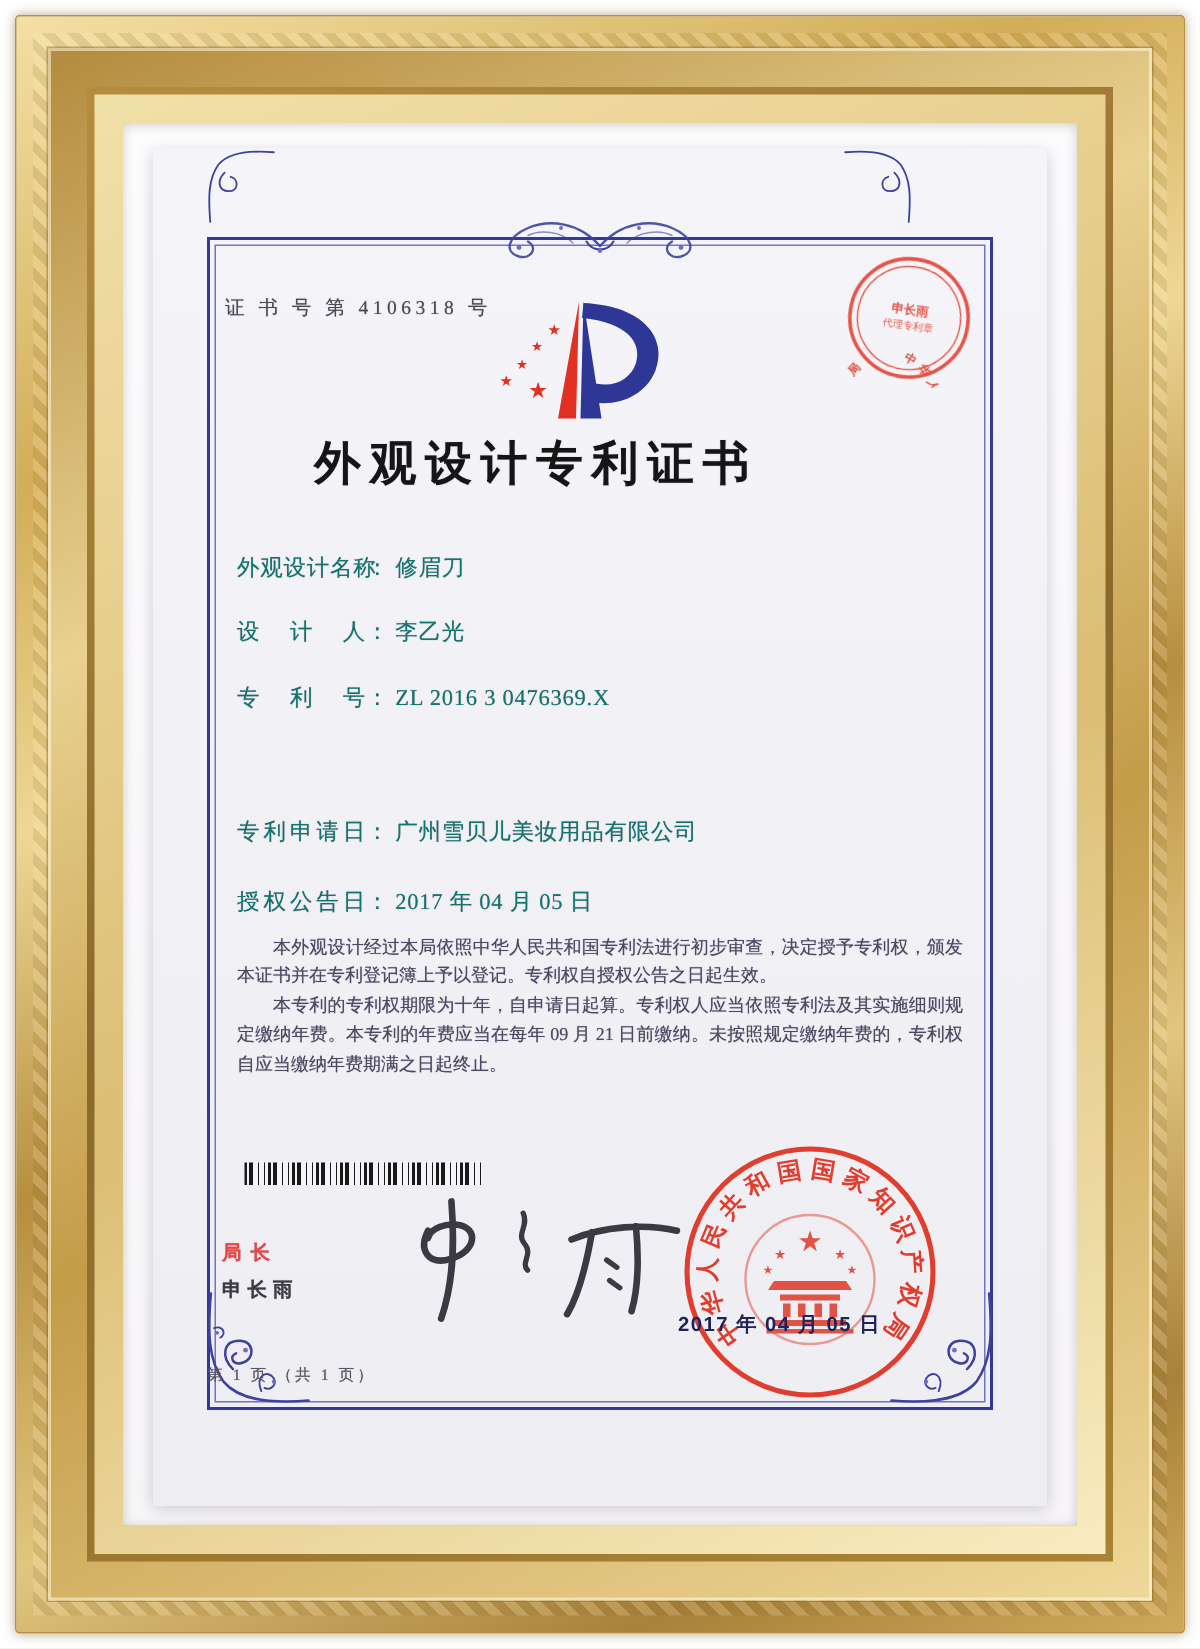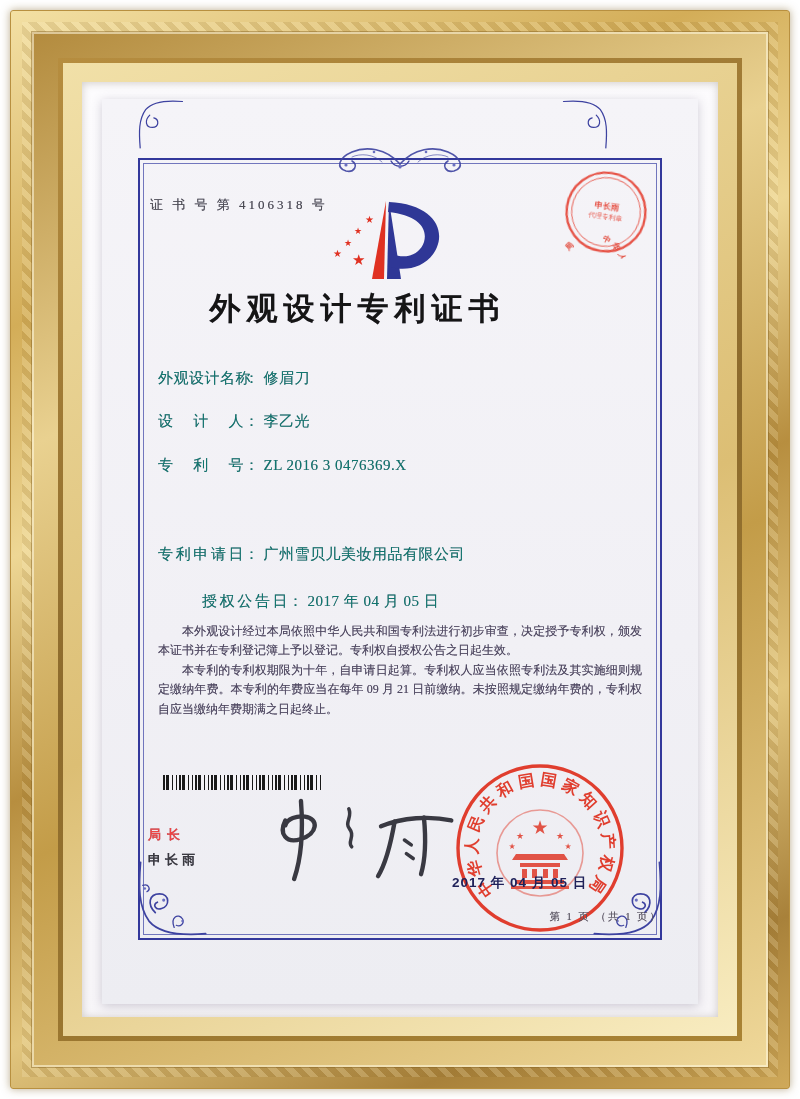--- a/index.html
+++ b/index.html
@@ -37,21 +37,21 @@
   .field{left:158px;font-size:15px;color:#0f766e;letter-spacing:.5px;white-space:nowrap;}
   .f-label{display:inline-block;width:86px;text-align:justify;text-align-last:justify;}
   .f-colon{padding-right:4px;}
   .paras{left:158px;top:622px;width:484px;font-size:12px;line-height:1.62;color:#4e4760;
          text-align:justify;}
   .paras p{margin:0;text-indent:2em;}
   .barcode{left:163px;top:775px;width:159px;height:15px;
            background:repeating-linear-gradient(90deg,#191919 0 2px,#f4f3f7 2px 3px,#191919 3px 6px,#f4f3f7 6px 9px,#191919 9px 10px,#f4f3f7 10px 13px,#191919 13px 14px,#f4f3f7 14px 16px);}
   .director-label{left:148px;top:826px;font-size:13px;font-weight:700;letter-spacing:6px;color:#ef4444;font-family:Liberation Serif, serif;}
   .director-name{left:148px;top:851px;font-size:13px;font-weight:700;letter-spacing:4px;color:#3a3a40;}
-  .footer{left:138px;top:910px;width:524px;text-align:right;font-size:10.5px;letter-spacing:2px;color:#5a5560;}
+  .footer{left:138px;top:910px;width:524px;text-align:left;font-size:10.5px;letter-spacing:2px;color:#5a5560;}
   .seal-date{left:452px;top:874px;font-size:13.5px;font-weight:700;letter-spacing:1px;color:#20225a;
              font-family:"Liberation Sans","DejaVu Sans",sans-serif;}
 
   
   .big-seal{left:450px;top:756px;width:180px;height:180px;opacity:.92;filter:blur(.3px);}
   .corner-seal{left:562px;top:168px;width:88px;height:88px;opacity:.85;filter:blur(.4px);transform:rotate(8deg);}
   .logo{left:325px;top:193px;width:150px;height:92px;}
   .signature{left:258px;top:792px;width:205px;height:95px;}
 
   svg text{font-family:"Liberation Serif","DejaVu Serif",serif;}
@@ -163,21 +163,21 @@
   </div>
   <div class="abs field soft" style="top:412px;">
     <span class="f-label">设计人</span><span class="f-colon">：</span><span>李乙光</span>
   </div>
   <div class="abs field soft" style="top:456px;">
     <span class="f-label">专利号</span><span class="f-colon">：</span><span>ZL 2016 3 0476369.X</span>
   </div>
   <div class="abs field soft" style="top:545px;">
     <span class="f-label">专利申请日</span><span class="f-colon">：</span><span>广州雪贝儿美妆用品有限公司</span>
   </div>
-  <div class="abs field soft" style="top:592px;margin-left:44px;">
+  <div class="abs field soft" style="top:592px;">
     <span class="f-label">授权公告日</span><span class="f-colon">：</span><span>2017 年 04 月 05 日</span>
   </div>
 
   <div class="abs paras soft">
     <p>本外观设计经过本局依照中华人民共和国专利法进行初步审查，决定授予专利权，颁发本证书并在专利登记簿上予以登记。专利权自授权公告之日起生效。</p>
     <p>本专利的专利权期限为十年，自申请日起算。专利权人应当依照专利法及其实施细则规定缴纳年费。本专利的年费应当在每年 09 月 21 日前缴纳。未按照规定缴纳年费的，专利权自应当缴纳年费期满之日起终止。</p>
   </div>
 
   <div class="abs barcode"></div>
 

